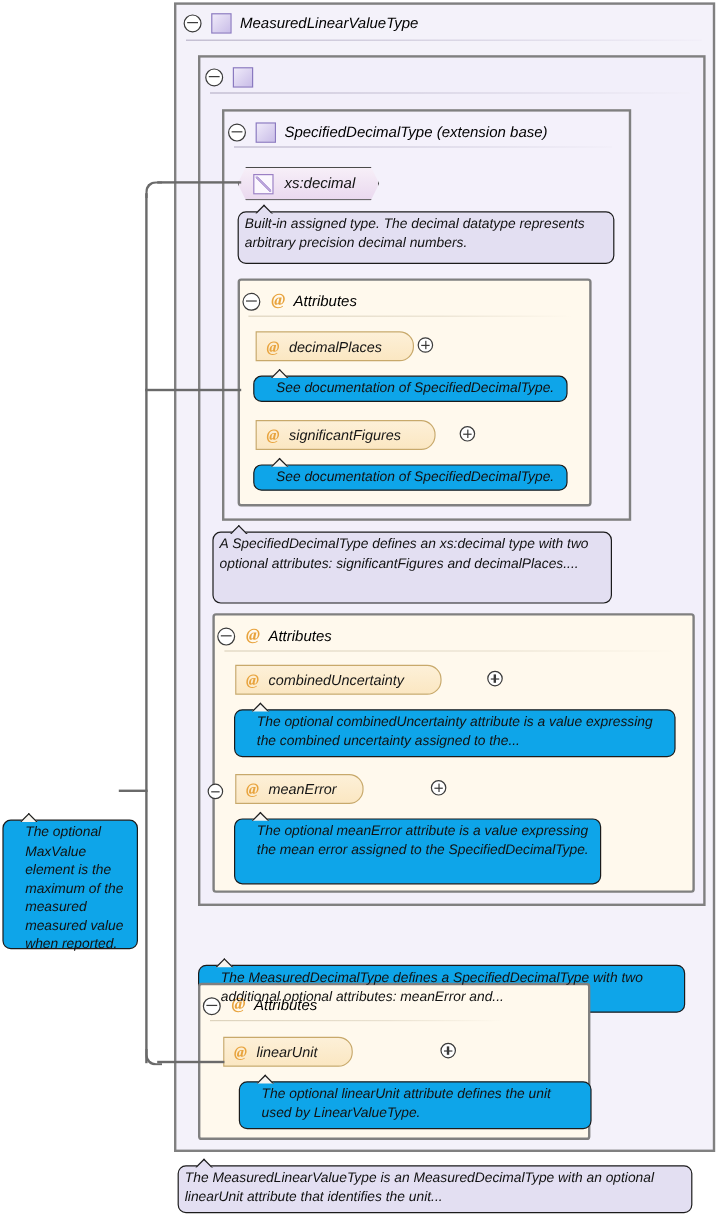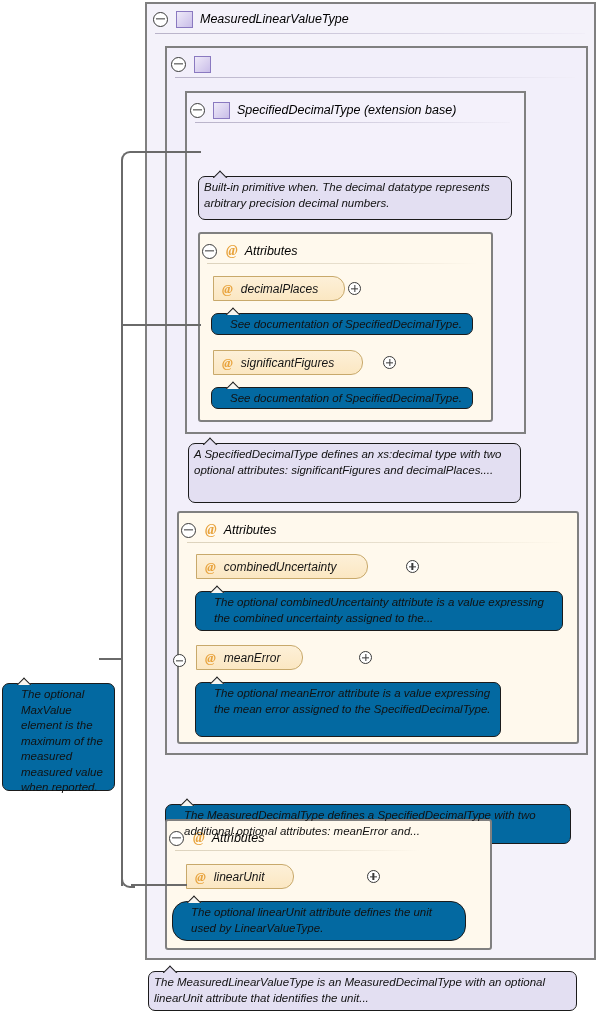--- a/index.html
+++ b/index.html
@@ -183,21 +183,21 @@
   .doc {
     position: absolute;
     border: 1.4px solid #1b1b1b;
     border-radius: 7px;
     font-size: 11.5px;
     line-height: 15.5px;
     color: #111;
     padding: 3px 5px 4px 5px;
     box-sizing: border-box;
   }
-  .doc.cream  { background: #0369a1; padding-left: 18px; }
+  .doc.cream  { background: #0ea5e9; padding-left: 18px; }
   .doc.purple { background: #e3dff2; }
   
   .doc .notch {
     position: absolute;
     top: -7px;
     left: 14px;
     width: 15px; height: 8px;
     overflow: hidden;
   }
   .doc .notch::after {
@@ -258,25 +258,29 @@
   <div class="abs ctbox lvl2" style="left:185px; top:91px; width:341px; height:343px;"></div>
 
   <div class="abs ct-header" style="left:190px; top:95px; width:330px;">
     <span class="toggle"></span>
     <span class="ctglyph"></span>
     <span class="lbl">SpecifiedDecimalType (extension base)</span>
   </div>
   <div class="abs ct-rule" style="left:195px; top:122px; width:315px;"></div>
 
   
+  <div class="typenode" style="left:198px; top:139px; width:116px;">
+    <span class="tglyph"></span>
+    <span class="nm">xs:decimal</span>
+  </div>
 
   
   <div class="doc purple" style="left:198px; top:176px; width:314px; height:44px;">
     <span class="notch"></span>
-    <span class="txt">Built-in primitive when. The decimal datatype represents arbitrary precision decimal numbers.</span>
+    <span class="txt">Built-in assigned type. The decimal datatype represents arbitrary precision decimal numbers.</span>
   </div>
 
   
   <div class="abs attrbox" style="left:198px; top:232px; width:295px; height:190px;"></div>
   <div class="abs ct-header" style="left:202px; top:236px; width:280px;">
     <span class="toggle"></span>
     <span class="atglyph">@</span>
     <span class="lbl">Attributes</span>
   </div>
   <div class="abs attr-rule" style="left:207px; top:263px; width:270px;"></div>
@@ -297,21 +301,21 @@
     <span class="at">@</span>
     <span class="nm">significantFigures</span>
   </div>
   <span class="abs toggle plus" style="left:366px; top:355px;"></span>
   <div class="doc cream" style="left:211px; top:387px; width:262px; height:22px;">
     <span class="notch"></span>
     <span class="txt">See documentation of SpecifiedDecimalType.</span>
   </div>
 
   
-  <div class="doc purple" style="left:188px; top:443px; width:333px; height:60px;">
+  <div class="doc purple" style="left:177px; top:443px; width:333px; height:60px;">
     <span class="notch"></span>
     <span class="txt">A SpecifiedDecimalType defines an xs:decimal type with two optional attributes: significantFigures and decimalPlaces....</span>
   </div>
 
   
   <div class="abs attrbox" style="left:177px; top:511px; width:402px; height:233px;"></div>
   <div class="abs ct-header" style="left:181px; top:515px; width:390px;">
     <span class="toggle"></span>
     <span class="atglyph">@</span>
     <span class="lbl">Attributes</span>
@@ -354,21 +358,21 @@
     <span class="lbl">Attributes</span>
   </div>
   <div class="abs attr-rule" style="left:175px; top:850px; width:245px;"></div>
 
   
   <div class="attrnode" style="left:186px; top:864px; width:106px;">
     <span class="at">@</span>
     <span class="nm">linearUnit</span>
   </div>
   <span class="abs toggle plus" style="left:297px; top:869px;"></span>
-  <div class="doc cream" style="left:172px; top:901px; width:294px; height:40px;border-radius:15px;">
+  <div class="doc cream" style="left:199px; top:901px; width:294px; height:40px;">
     <span class="notch"></span>
     <span class="txt">The optional linearUnit attribute defines the unit used by LinearValueType.</span>
   </div>
 
   
   <div class="doc purple" style="left:148px; top:971px; width:429px; height:40px;">
     <span class="notch"></span>
     <span class="txt">The MeasuredLinearValueType is an MeasuredDecimalType with an optional linearUnit attribute that identifies the unit...</span>
   </div>
 

